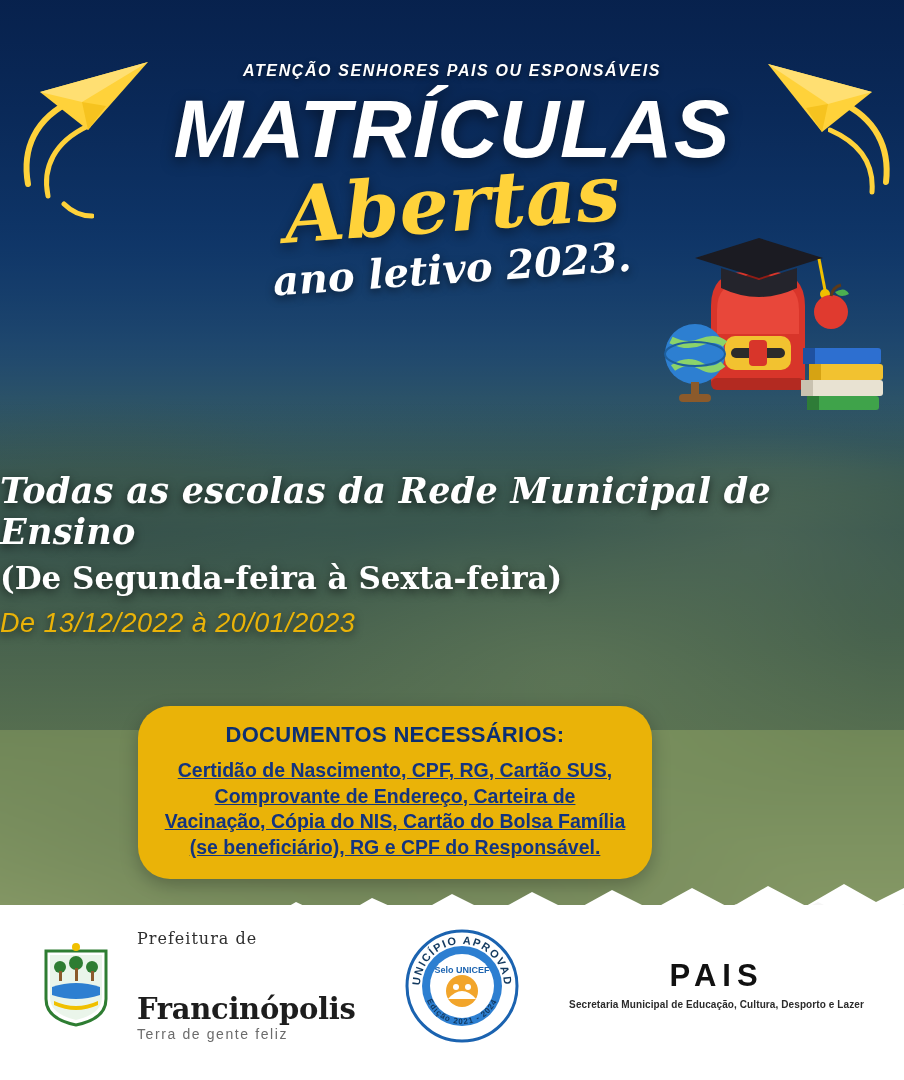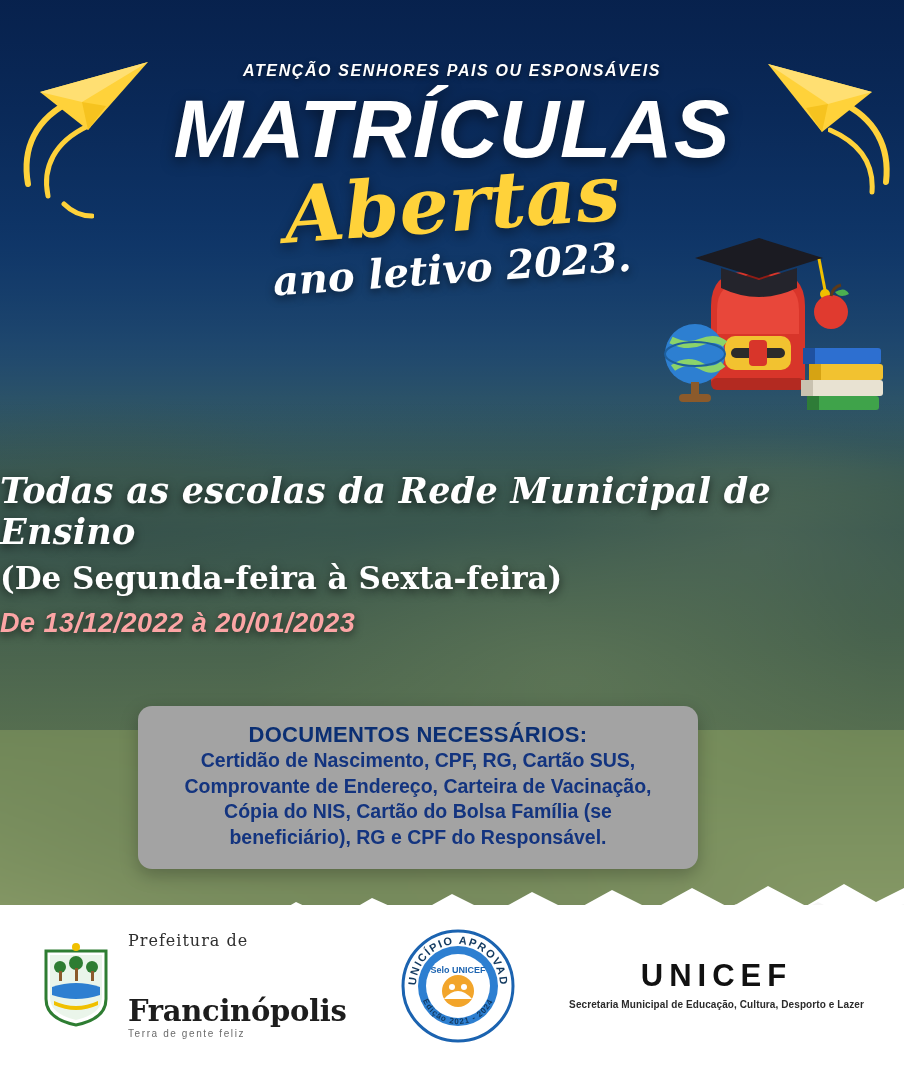--- a/index.html
+++ b/index.html
@@ -157,53 +157,55 @@
     font-family: "DejaVu Serif", serif;
     font-size: 31px;
     font-weight: bold;
     color: #ffffff;
     text-shadow: 0 3px 10px rgba(0,0,0,0.6);
   }
 
   .info-line3 {
     margin-top: 12px;
     font-size: 27px;
-    font-weight: bold;
-    font-style: italic;
-    color: #fca5a5;
+    font-weight: normal;
+    font-style: italic;
+    color: #eab308;
     text-shadow: 0 3px 9px rgba(0,0,0,0.6);
     letter-spacing: 0.5px;
   }
 
   
   .docs-card {
     position: absolute;
     left: 138px;
     top: 706px;
-    width: 560px;
-    background: #a3a3a3;
-    border-radius: 14px;
+    width: 514px;
+    background: #eab308;
+    border-radius: 32px;
     padding: 16px 26px 18px;
     text-align: center;
     z-index: 5;
     box-shadow: 0 6px 18px rgba(0,0,0,0.25);
   }
 
   .docs-title {
     font-size: 22px;
     font-weight: bold;
     color: #0b2f73;
     letter-spacing: 0.3px;
   }
 
   .docs-body {
+    margin-top: 10px;
     font-size: 19.5px;
     line-height: 1.32;
     font-weight: bold;
     color: #13347f;
+    text-decoration: underline;
   }
 
   
   .torn {
     position: absolute;
     left: 0; right: 0;
     bottom: 0;
     height: 240px;
     z-index: 7;
   }
@@ -223,40 +225,40 @@
     display: flex;
     align-items: center;
     justify-content: space-between;
     padding: 0 40px 14px 40px;
   }
 
   
   .brand-pref {
     display: flex;
     align-items: center;
-    gap: 16px;
+    gap: 25px;
   }
 
   .brand-pref-text { text-align: left; line-height: 1; }
   .brand-pref-text .l1 {
     font-family: "DejaVu Serif", serif;
     font-size: 16px;
     color: #2f2f2f;
     letter-spacing: 1px;
   }
   .brand-pref-text .l2 {
     font-family: "DejaVu Serif", serif;
     font-size: 29px;
     font-weight: bold;
     color: #1d1d1d;
     letter-spacing: -0.3px;
     margin-top: 48px;
   }
   .brand-pref-text .l3 {
-    font-size: 10px;
+    font-size: 14px;
     color: #6b6b6b;
     letter-spacing: 1.6px;
     margin-top: 3px;
   }
 
   
   .seal { width: 118px; height: 118px; position: relative; }
 
   
   .brand-semec { text-align: center; line-height: 1.05; }
@@ -427,20 +429,20 @@
           </text>
           <text x="59" y="46" text-anchor="middle" font-family="Liberation Sans, sans-serif" font-size="9" font-weight="bold" fill="#1b63b0">Selo UNICEF</text>
           <circle cx="59" cy="64" r="16" fill="#f2a52b"></circle>
           <path d="M45 72 q14 -16 28 0" fill="#ffffff"></path>
           <circle cx="53" cy="60" r="3" fill="#ffffff"></circle>
           <circle cx="65" cy="60" r="3" fill="#ffffff"></circle>
         </svg>
       </div>
 
       <div class="brand-semec">
-        <div class="s1">UNICEF</div>
+        <div class="s1">PAIS</div>
         <div class="s2">Secretaria Municipal de Educação, Cultura, Desporto e Lazer</div>
       </div>
 
     </div>
   </div>
 
 </div>
 
 </body></html>

